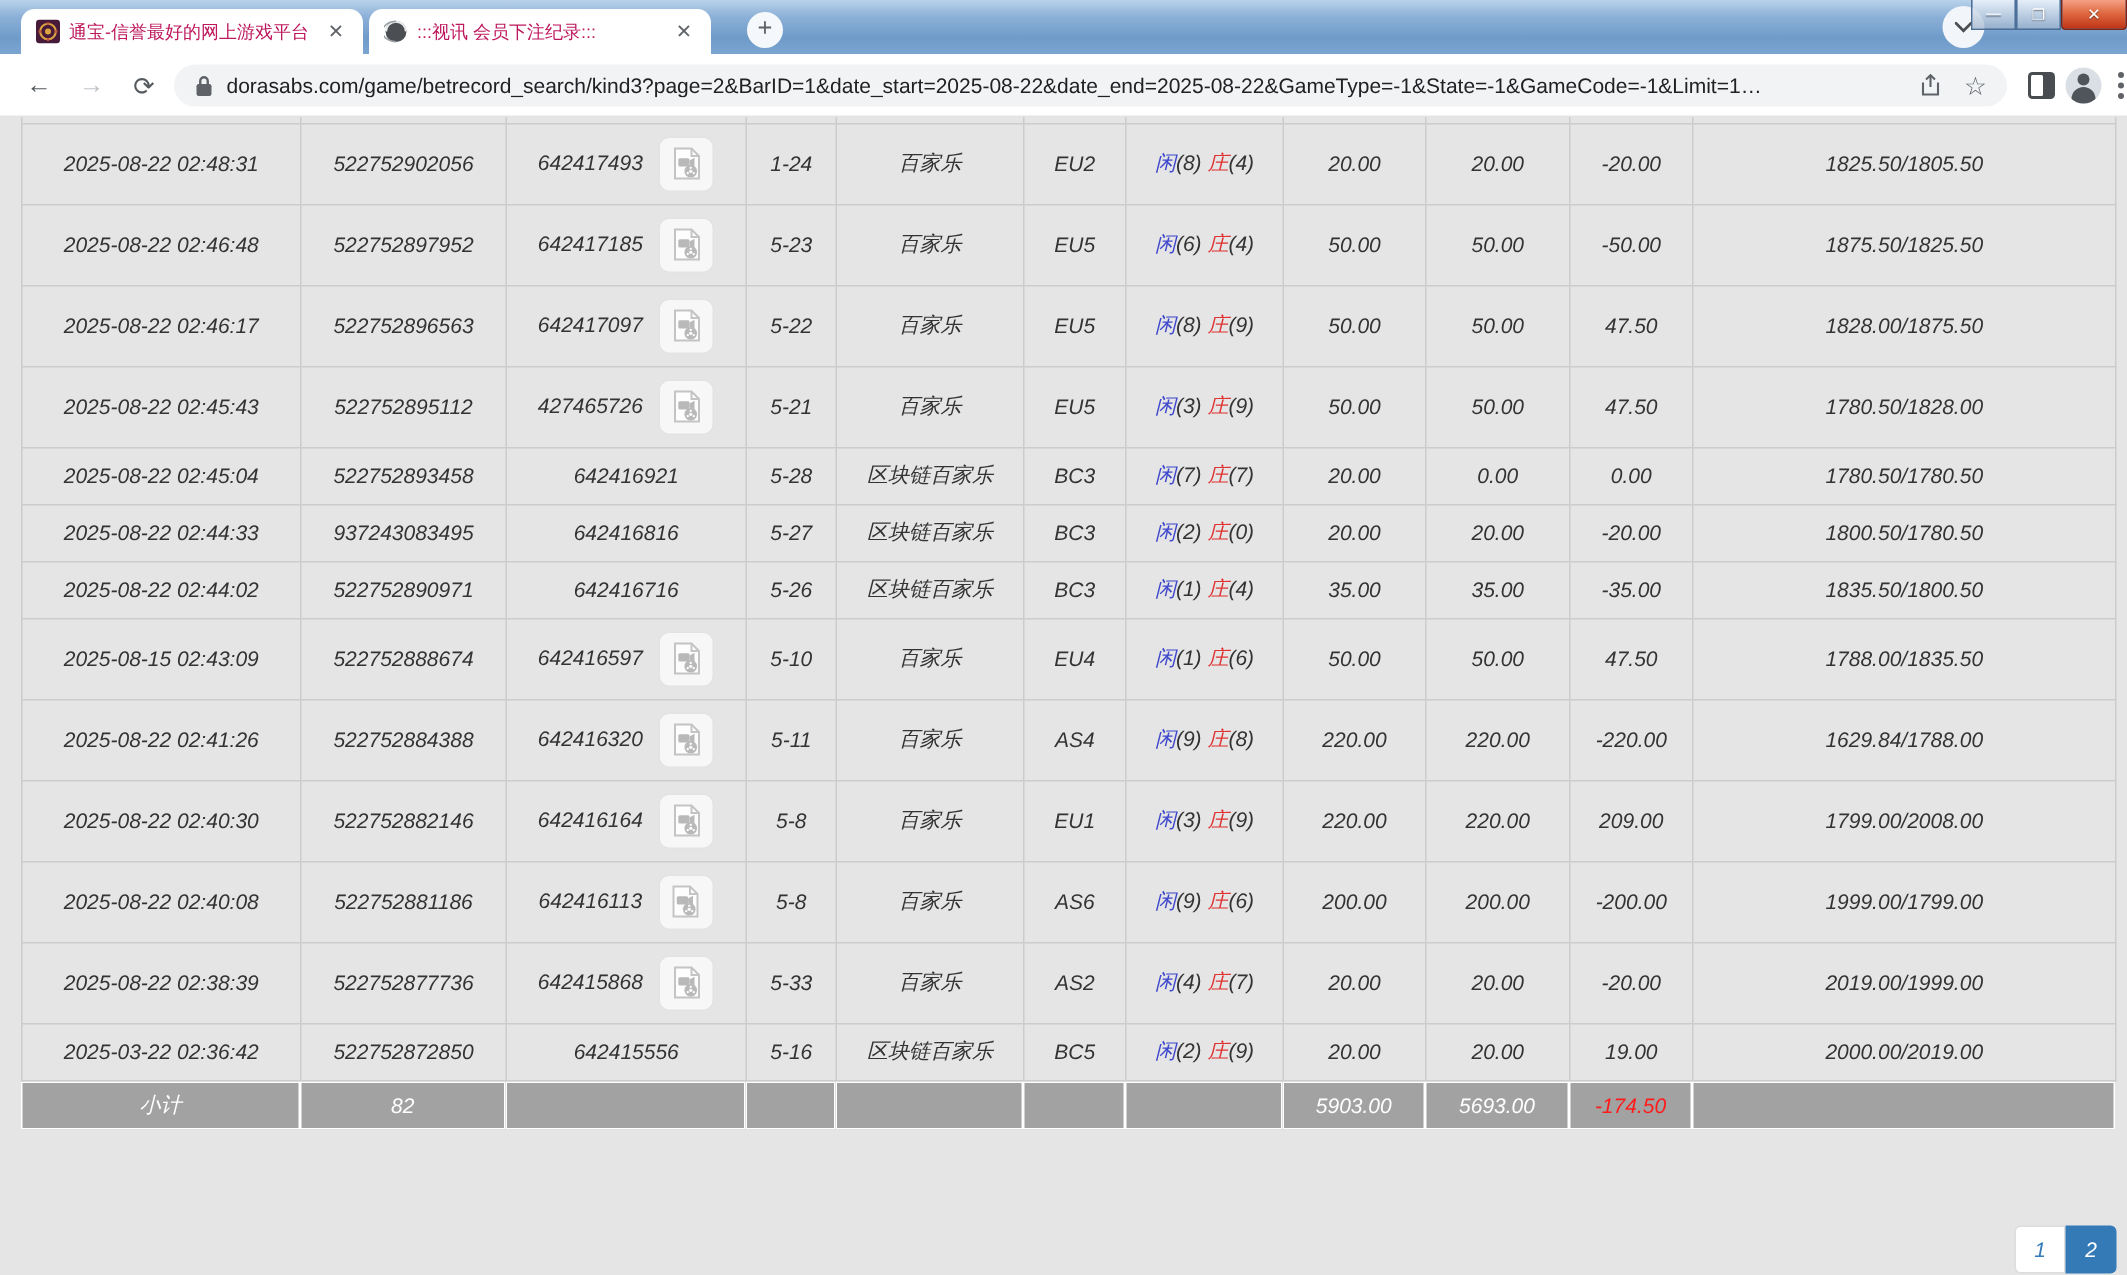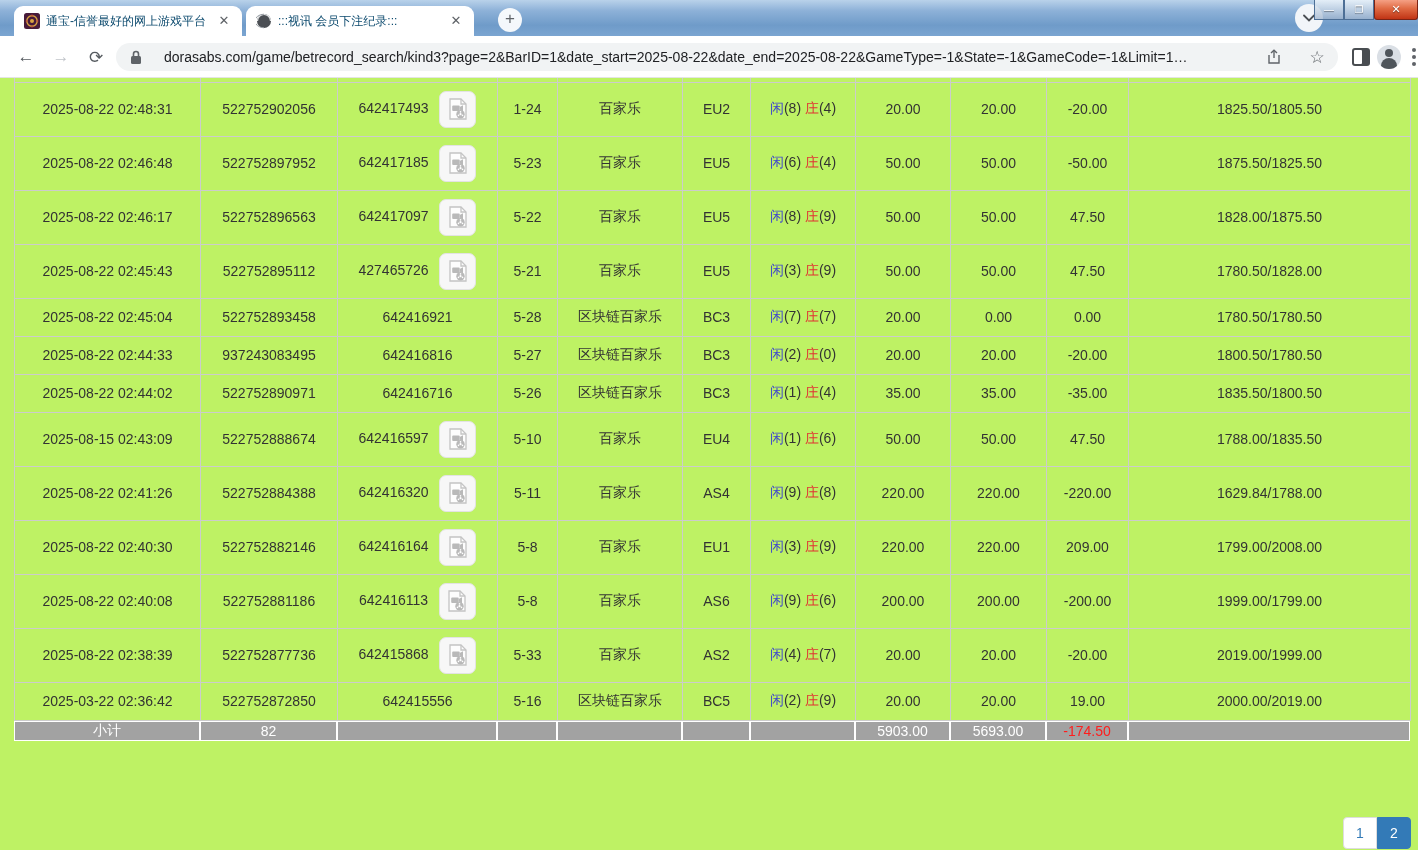--- a/index.html
+++ b/index.html
@@ -4,21 +4,21 @@
 <style>
   * { margin:0; padding:0; box-sizing:border-box; }
   html,body { width:1418px; height:850px; overflow:hidden; background:#fff;
               font-family:"Liberation Sans", sans-serif; }
 
   
   .titlebar { position:relative; height:36px;
     background:linear-gradient(180deg,#b9d2ea 0%,#8db1d8 30%,#6f9bc9 70%,#7ba5d1 100%); }
   .tab { position:absolute; bottom:0; height:30px; width:228px; background:#fff;
     border-radius:9px 9px 0 0; display:flex; align-items:center; padding:0 10px; cursor:pointer; }
-  .tab-title { flex:1; font-size:12px; color:#0c4a6e; white-space:nowrap;
+  .tab-title { flex:1; font-size:12px; color:#be185d; white-space:nowrap;
     overflow:hidden; text-overflow:ellipsis; margin:0 6px; }
   .tab-close { font-size:13px; color:#5f6368; width:16px; height:16px; line-height:16px;
     text-align:center; border-radius:50%; }
   .favicon1 { width:16px; height:16px; flex:0 0 16px; }
   .newtab-btn { position:absolute; left:498px; bottom:4px; width:24px; height:24px;
     border-radius:50%; background:rgba(255,255,255,.92); color:#5f6368; font-size:17px;
     line-height:22px; text-align:center; cursor:pointer; }
   .tab-search-btn { position:absolute; right:95px; top:4px; width:28px; height:28px;
     border-radius:50%; background:#f2f5f9; display:flex; align-items:center;
     justify-content:center; cursor:pointer; }
@@ -30,60 +30,60 @@
   .win-btn.close { width:44px; border-color:#7c2314;
     background:linear-gradient(180deg,#f5a084 0%,#e06a43 45%,#c03415 100%);
     border-radius:0 0 3px 3px; font-size:11px; }
 
   .toolbar { position:relative; height:42px; background:#fff; border-bottom:1px solid #e4e4e4; }
   .nav-ic { position:absolute; top:9px; width:24px; height:24px; font-size:17px;
     color:#555a5f; display:flex; align-items:center; justify-content:center; cursor:pointer; }
   .nav-ic.disabled { color:#c0c4c9; }
   .omnibox { position:absolute; left:116px; top:7px; width:1222px; height:28px;
     background:#f1f3f4; border-radius:14px; display:flex; align-items:center;
-    padding:0 10px 0 14px; cursor:text;gap:13px; }
+    padding:0 10px 0 14px; cursor:text; }
   .url-text { flex:1; font-size:14px; color:#202124; white-space:nowrap; overflow:hidden;
     margin-left:9px; }
   .pill-ic { width:22px; height:22px; display:flex; align-items:center; justify-content:center;
     margin-left:8px; color:#5f6368; cursor:pointer; flex:0 0 22px; }
   .star { font-size:17px; }
   .side-panel-ic { position:absolute; left:1352px; top:12px; width:18px; height:18px;
     background:#494d51; border-radius:3px; cursor:pointer; }
   .side-panel-ic::after { content:""; position:absolute; left:2px; top:2px; width:8px;
     height:14px; background:#fff; border-radius:1px; }
   .avatar-ic { position:absolute; left:1377px; top:9px; width:24px; height:24px;
     border-radius:50%; background:#dadfe5; overflow:hidden; cursor:pointer; }
   .avatar-ic::before { content:""; position:absolute; left:8px; top:4px; width:8px; height:8px;
     border-radius:50%; background:#4f555b; }
   .avatar-ic::after { content:""; position:absolute; left:4px; top:13px; width:16px; height:12px;
     border-radius:8px 8px 0 0; background:#4f555b; }
   .menu-dots { position:absolute; left:1412px; top:12px; width:4px; height:18px; cursor:pointer; }
   .menu-dots i { display:block; width:4px; height:4px; border-radius:50%; background:#5f6368;
     margin-bottom:3px; }
 
   
-  .content { position:relative; width:1418px; height:772px; background:#bef264; }
+  .content { position:relative; width:1418px; height:772px; background:#e5e5e5;font-style:italic; }
   table.bet { border-collapse:collapse; table-layout:fixed; width:1396px; margin-left:14px; }
   table.bet td { border:1px solid #ccc; text-align:center; vertical-align:middle;
     font-size:14px; color:#333; white-space:nowrap; overflow:hidden; padding:0; }
   tr.stub td { height:4px; border-top:none; }
   tr.tall td { height:54px; }
   tr.short td { height:38px; }
   .blue { color:#2a7ae2; }
   .neg { color:#f00b0b; }
   .xian { color:#3f48cc; }
   .zhuang { color:#e03333; }
   .video-btn { display:inline-flex; align-items:center; justify-content:center; width:37px;
     height:37px; margin-left:7px; vertical-align:middle; background:#f7f7f7;
     border:1px solid #e3e3e3; border-radius:7px; cursor:pointer; }
 
   table.foot { border-collapse:separate; border-spacing:0; table-layout:fixed;
     width:1396px; margin-left:14px; }
   table.foot td { background:#a2a2a2; border:1.5px solid #fff; color:#fff; font-size:14px;
-    text-align:center; vertical-align:middle; height:20px; padding:0; white-space:nowrap; }
+    text-align:center; vertical-align:middle; height:32px; padding:0; white-space:nowrap; }
   table.foot td.neg { color:#ff1c1c; }
 
   .pagination { position:absolute; left:1343px; top:739px; display:flex; cursor:pointer; }
   .page-btn { min-width:34px; height:32px; border:1px solid #ddd; background:#fff;
     color:#337ab7; font-size:14px; display:flex; align-items:center; justify-content:center; }
   .page-btn:first-child { border-radius:4px 0 0 4px; }
   .page-btn:last-child { border-radius:0 4px 4px 0; }
   .page-btn.active { background:#337ab7; border-color:#337ab7; color:#fff; }
 </style>
 </head>

